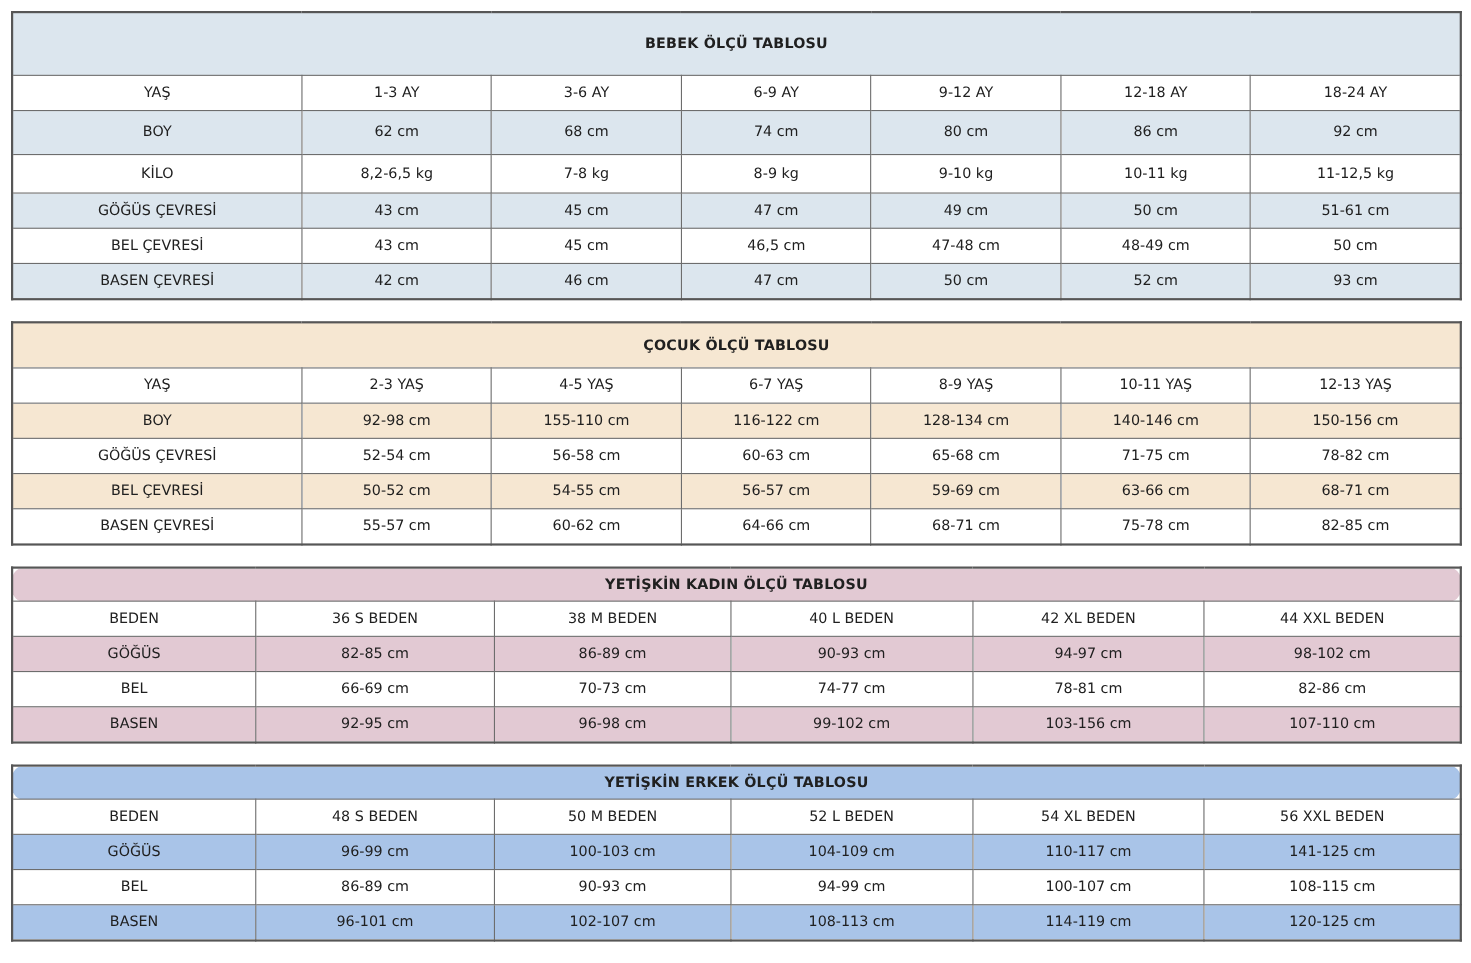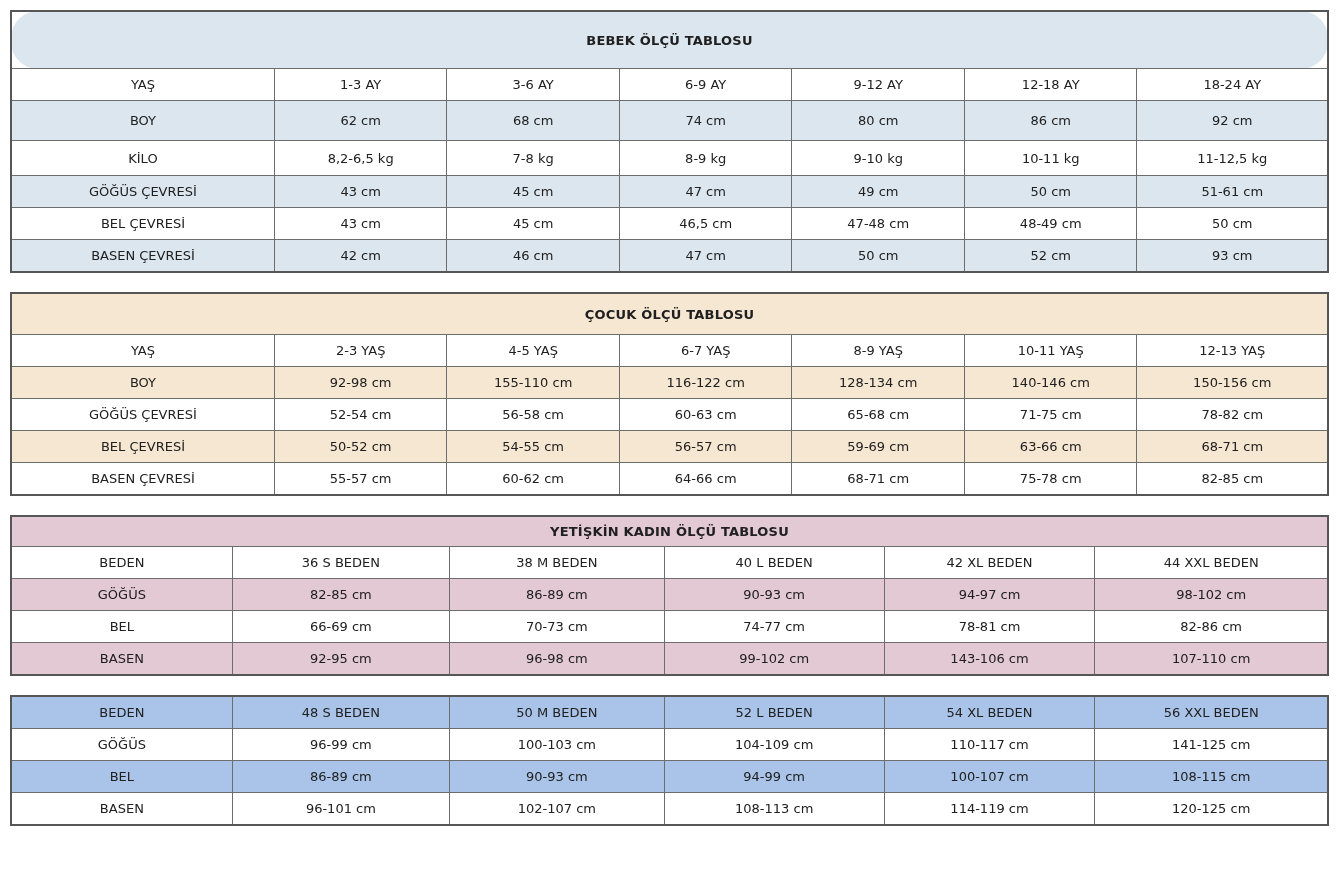--- a/index.html
+++ b/index.html
@@ -25,23 +25,23 @@
     height: 29px;
     padding: 1px 4px;
     background: #ffffff;
     overflow: hidden;
   }
   td.title {
     font-weight: bold;
     font-size: 16px;
     letter-spacing: 0.2px;
   }
-  .t-bebek .title { height: 54px; border-radius: 27px; }
+  .t-bebek .title { height: 54px; }
   .t-cocuk .title { height: 38px; margin-left: 46px; }
-  .t-kadin .title, .t-erkek .title { height: 27px; }
+  .t-kadin .title, .t-erkek .title { height: 27px; border-radius: 11px; }
 
   
   .t-bebek tr:nth-child(odd) td { background: #dce6ee; }
   .t-cocuk tr:nth-child(odd) td { background: #f6e7d2; }
   .t-kadin tr:nth-child(odd) td { background: #e2c9d3; }
   .t-erkek tr:nth-child(odd) td { background: #a9c4e8; }
 
   .t-bebek tr.r-boy td  { height: 37px; }
   .t-bebek tr.r-kilo td { height: 32px; }
 
@@ -238,36 +238,39 @@
     <td>70-73 cm</td>
     <td>74-77 cm</td>
     <td>78-81 cm</td>
     <td>82-86 cm</td>
   </tr>
   <tr>
     <td>BASEN</td>
     <td>92-95 cm</td>
     <td>96-98 cm</td>
     <td>99-102 cm</td>
-    <td>143-106 cm</td>
+    <td>103-156 cm</td>
     <td>107-110 cm</td>
   </tr>
 </tbody>
   </table>
 
 <table class="size-table t-erkek">
   <colgroup>
     <col class="cB0">
       <col class="cB1">
       <col class="cB2">
       <col class="cB3">
       <col class="cB4">
       <col class="cB5">
   </colgroup>
   <tbody>
+      <tr class="title-row">
+    <td colspan="6" class="title">YETİŞKİN ERKEK ÖLÇÜ TABLOSU</td>
+  </tr>
   <tr>
     <td>BEDEN</td>
     <td>48 S BEDEN</td>
     <td>50 M BEDEN</td>
     <td>52 L BEDEN</td>
     <td>54 XL BEDEN</td>
     <td>56 XXL BEDEN</td>
   </tr>
   <tr>
     <td>GÖĞÜS</td>

